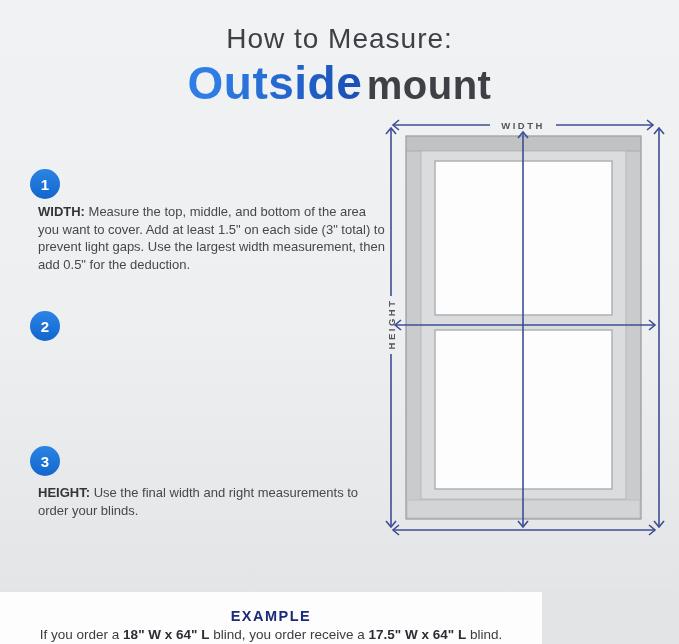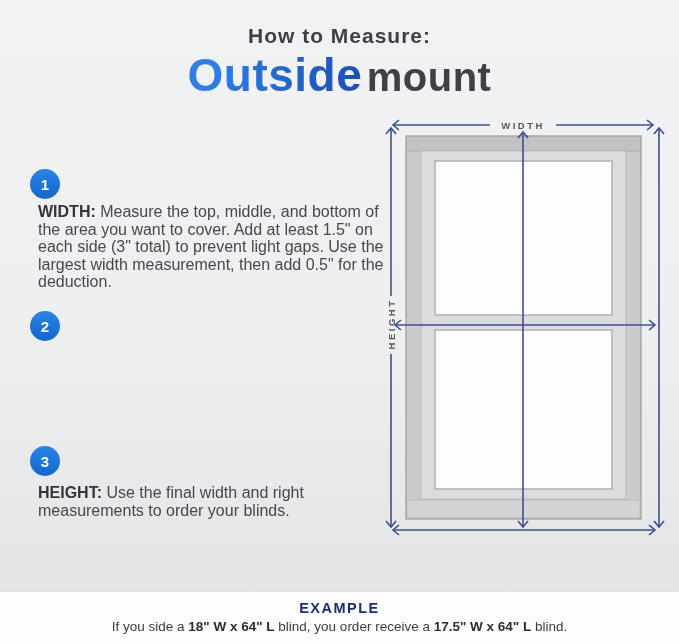--- a/index.html
+++ b/index.html
@@ -5,21 +5,21 @@
   * { margin:0; padding:0; box-sizing:border-box; }
   html,body { background:#ffffff; }
   .stage {
     position:relative; width:679px; height:644px; overflow:hidden;
     font-family:"Liberation Sans", sans-serif;
     background:linear-gradient(180deg,#f1f2f4 0%, #edeff1 50%, #e3e5e7 91%, #e2e4e6 92%);
   }
 
   
   .title { position:absolute; top:24px; left:0; right:0; text-align:center; line-height:1.1; }
-  .title-line1 { font-size:21px; font-weight:700; color:#3e4045; letter-spacing:1px; }
+  .title-line1 { font-size:28px; font-weight:400; color:#3e4045; letter-spacing:1px; }
   .title-line2 { margin-top:3px; }
   .title-highlight {
     font-size:46px; font-weight:800; letter-spacing:0.5px; color:#2166d6;
     background:linear-gradient(100deg,#2e7ee6 15%,#1b50b5 95%);
     -webkit-background-clip:text; background-clip:text;margin-top:32px;
   }
   @supports ((-webkit-background-clip:text) or (background-clip:text)) {
     .title-highlight { -webkit-text-fill-color:transparent; color:transparent; }
   }
   .title-suffix { font-size:40px; font-weight:700; color:#3e4045; letter-spacing:0.5px; }
@@ -29,38 +29,38 @@
     position:absolute; width:30px; height:30px; border-radius:50%;
     background:linear-gradient(180deg,#2b84e4,#1266cd);
     color:#ffffff; font-size:15px; font-weight:700;
     display:flex; align-items:center; justify-content:center;
   }
   .badge-1 { left:30px; top:169px; }
   .badge-2 { left:30px; top:311px; }
   .badge-3 { left:30px; top:446px; }
   .step-text {
     position:absolute; left:38px; width:350px;
-    font-size:16px; line-height:17.5px; color:#45484d;
+    font-size:13px; line-height:17.5px; color:#45484d;
   }
   .step-text strong { color:#323539; font-weight:700; }
   .step-text-1 { top:203px; }
   .step-text-2 { top:345px; }
   .step-text-3 { top:484px; }
 
   
   .diagram { position:absolute; left:372px; top:112px; width:300px; height:436px; }
   .diagram svg { display:block; }
   svg text { font-family:"Liberation Sans", sans-serif; }
   .measure-line { stroke:#3e4e94; stroke-width:1.6; fill:none; }
   .measure-label { fill:#54565b; font-size:9.5px; font-weight:700; letter-spacing:2.5px; }
 
   
   .footer {
-    position:absolute; left:0; bottom:0; width:679px; height:52px;
-    background:#fdfdfe; text-align:center; padding-top:8px;
+    position:absolute; left:0; bottom:0; width:542px; height:52px;
+    background:#fdfdfe; text-align:center; padding-top:16px;
   }
   .footer-heading { font-size:14.5px; font-weight:700; letter-spacing:1.5px; color:#1c2b78; }
   .footer-sentence { margin-top:3px; font-size:13.5px; color:#3a3d41; }
   .footer-sentence b { color:#2c2e33; font-weight:700; }
 </style>
 </head>
 <body>
 
 <div class="stage">
 
@@ -144,17 +144,17 @@
         <polyline class="measure-line" points="27,413 21,418 27,423"></polyline>
         <polyline class="measure-line" points="277,413 283,418 277,423"></polyline>
       </g>
 
     </svg>
   </div>
 
   <div class="footer">
     <div class="footer-heading">EXAMPLE</div>
     <div class="footer-sentence">
-      <span>If you side a </span><b>18" W x 64" L</b><span> blind, you order receive a </span><b>17.5" W x 64" L</b><span> blind.</span>
+      <span>If you order a </span><b>18" W x 64" L</b><span> blind, you order receive a </span><b>17.5" W x 64" L</b><span> blind.</span>
     </div>
   </div>
 
 </div>
 
 </body></html>

